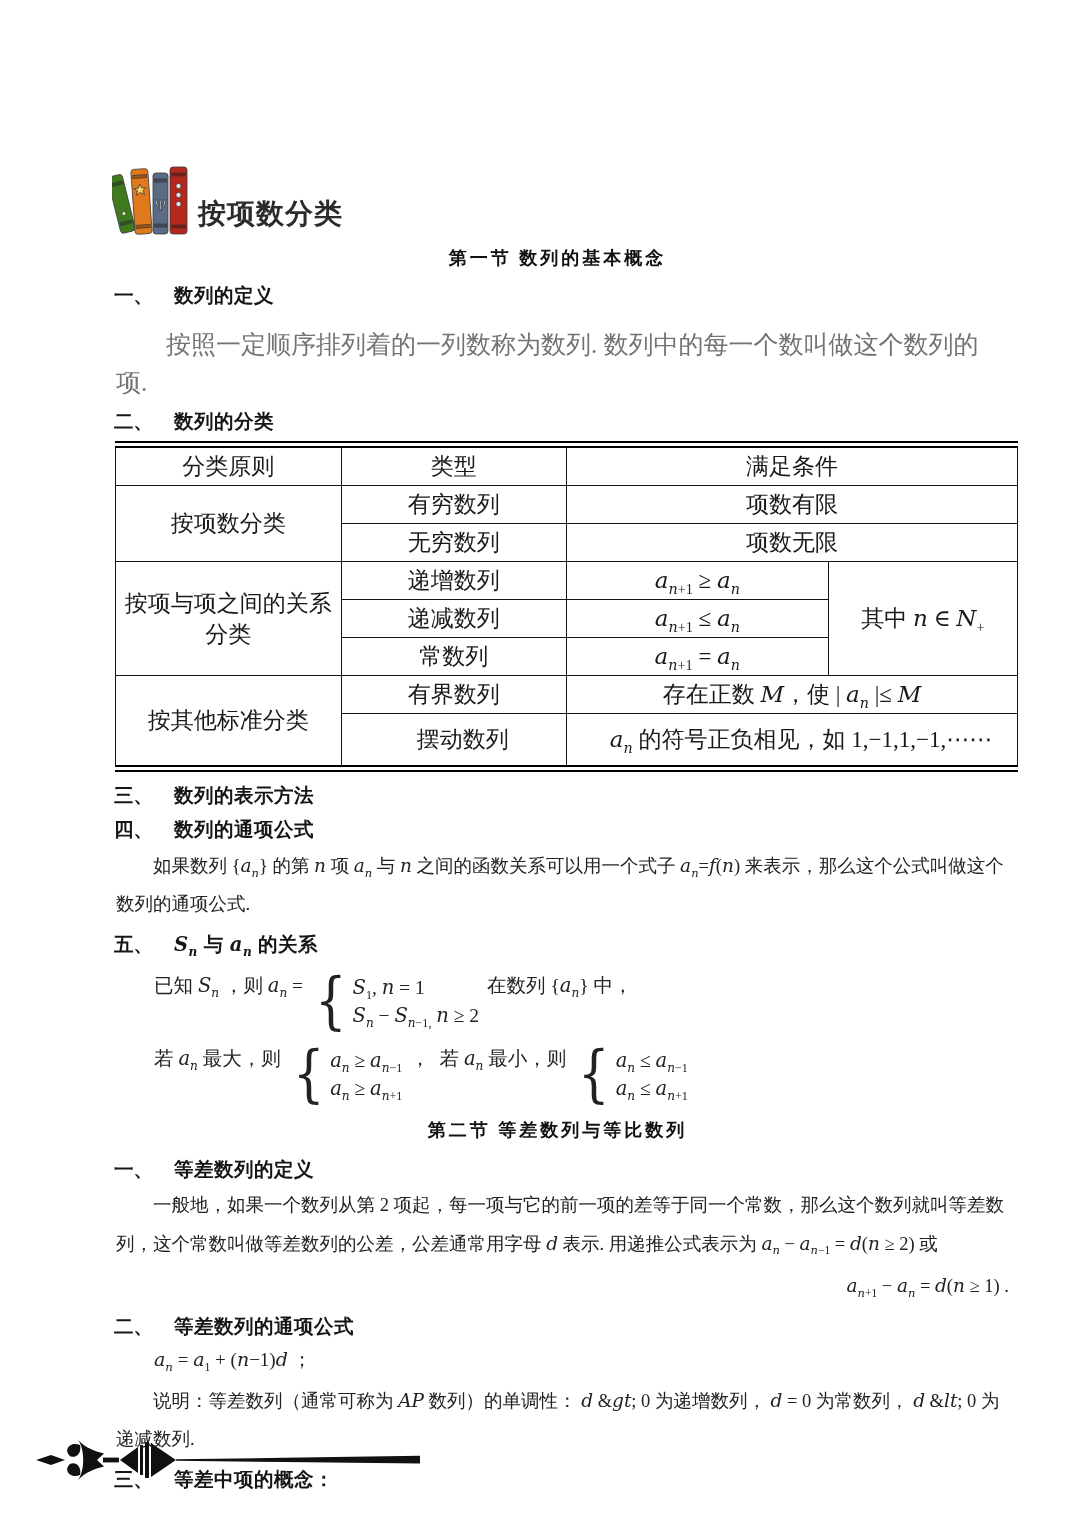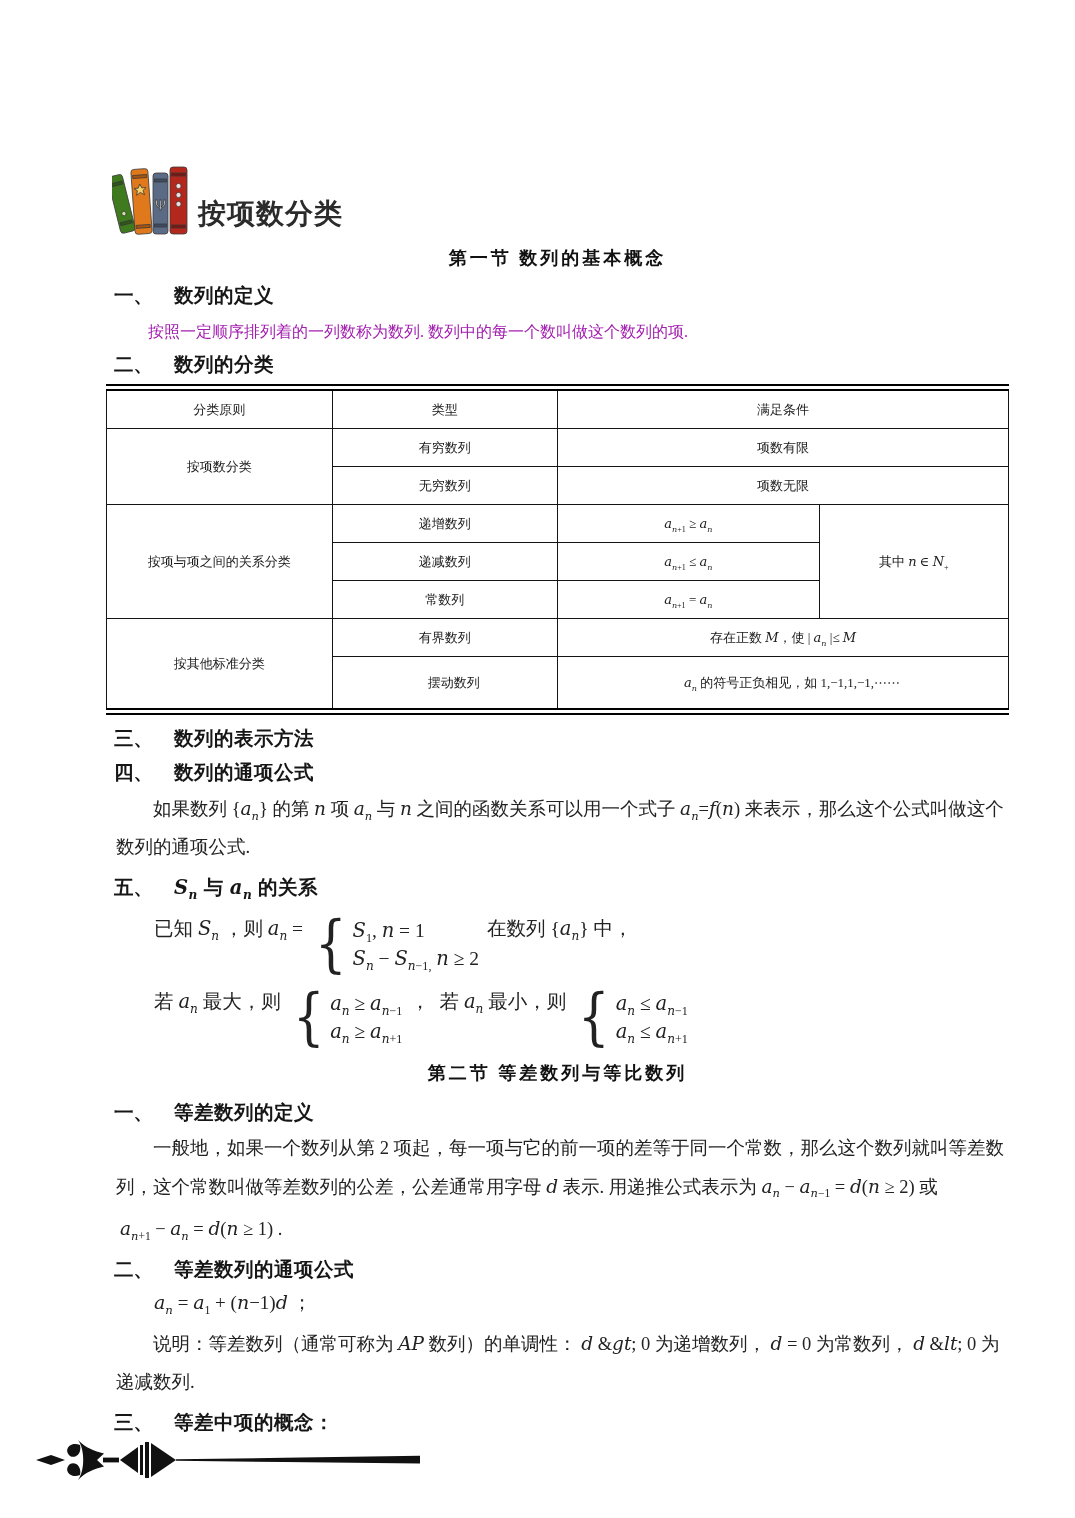--- a/index.html
+++ b/index.html
@@ -21,31 +21,31 @@
     margin:10px 0 12px 0;color:#111;
   }
   .sec-title.sec2{margin-bottom:14px;text-align:center;}
   
   .hrow{display:flex;align-items:baseline;margin:7px 0 4px 8px;
     font-family:"Liberation Sans","DejaVu Sans",sans-serif;
     font-weight:bold;font-size:19.5px;color:#161616;}
   .hnum{min-width:60px;}
   .htitle{letter-spacing:0.5px;}
   
-  p.body{font-size:16px;line-height:1.5;margin:11px 0 6px 10px;text-indent:2em;color:#a21caf;}
+  p.body{font-size:25px;line-height:1.5;margin:17px 0 6px 10px;text-indent:2em;color:#737373;}
   p.mathp{font-size:18.5px;line-height:2.05;margin:2px 0 4px 10px;text-indent:2em;color:#222;}
   p.formline{font-size:19px;line-height:1.4;margin:6px 0 8px 10px;text-indent:2em;color:#222;}
-  p.noindent{text-indent:0;}
+  p.noindent{text-indent:0;text-align:right;}
   
   i{font-family:"DejaVu Serif","Liberation Serif",serif;font-style:italic;}
   sub{font-size:0.62em;line-height:0;}
   
   table.cls{
     width:100%;border-collapse:collapse;table-layout:fixed;
-    font-size:13px;color:#1a1a1a;margin:6px 0 10px 0;
+    font-size:23px;color:#1a1a1a;margin:6px 0 10px 9px;
     border-top:7px double #000;border-bottom:7px double #000;
   }
   table.cls td,table.cls th{
     border:1.5px solid #141414;text-align:center;vertical-align:middle;
     font-weight:normal;padding:2px 6px;height:33px;overflow:hidden;
   }
   table.cls tr.tall td{height:47px;padding-left:24px;}
   
   .fline{display:flex;align-items:flex-start;font-size:19.5px;margin:14px 0 14px 48px;color:#222;}
   .fline .txt{white-space:pre;}

